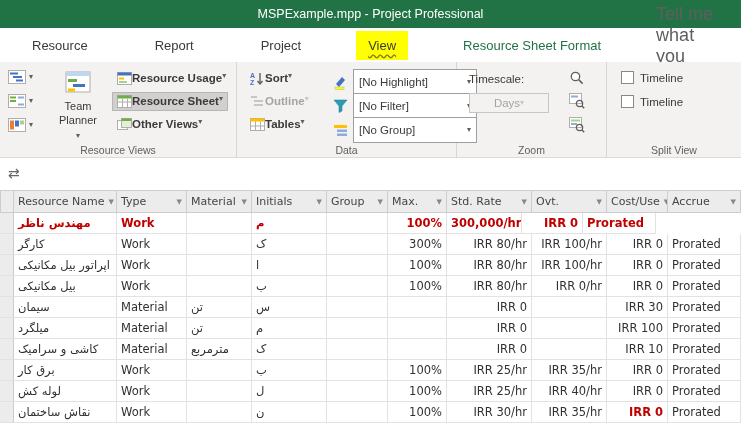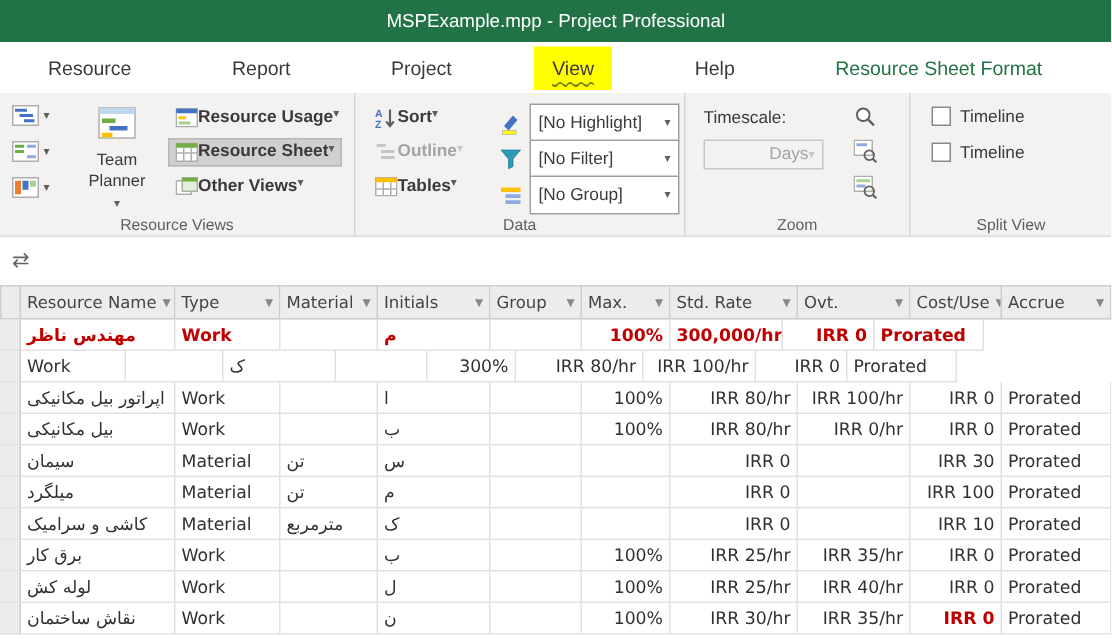--- a/index.html
+++ b/index.html
@@ -24,22 +24,22 @@
   .ribbon { position:relative; height:96px; background:#f3f2f1; border-bottom:1px solid #dcdad8; font-size:11.5px; color:#3b3a39; }
   .rgroup { position:absolute; top:0; height:96px; border-right:1px solid #d8d6d4; }
   .rgroup-label { position:absolute; bottom:2px; left:0; width:100%; text-align:center; font-size:10.5px; color:#605e5c; }
   .rbtn { position:absolute; display:flex; align-items:flex-start; padding:2px 4px; white-space:nowrap; border:1px solid transparent;font-weight:bold; }
   .rbtn.sel { background:#d2d0ce; border-color:#b8b6b4; }
   .rbtn.dis { color:#a6a4a2; }
   .chev { font-size:8px; color:#605e5c; line-height:1; }
   .bigbtn { position:absolute; width:56px; text-align:center; }
   .bigbtn .cap { font-size:11px; line-height:1.25; margin-top:3px; }
   .combo { position:absolute; display:flex; align-items:center; gap:5px; }
-  .combo .box { width:100px; height:20px; background:#fff; border:1px solid #a19f9d; display:flex; align-items:center; justify-content:space-between; padding:12px 5px; font-size:11.5px; }
-  .days-box { position:absolute; width:80px; height:20px; display:flex; align-items:center; justify-content:flex-end; padding:0 5px; font-size:11.5px; border:1px solid #c8c6c4; background:#f3f2f1; color:#a6a4a2; }
+  .combo .box { width:124px; height:20px; background:#fff; border:1px solid #a19f9d; display:flex; align-items:center; justify-content:space-between; padding:12px 5px; font-size:11.5px; }
+  .days-box { position:absolute; width:80px; height:20px; display:flex; align-items:center; justify-content:center; padding:0 5px; font-size:11.5px; border:1px solid #c8c6c4; background:#f3f2f1; color:#a6a4a2; }
   .cbrow { position:absolute; display:flex; align-items:center; gap:6px; font-size:11.5px; }
   .cb { width:13px; height:13px; background:#fff; border:1px solid #8a8886; }
   .minibtn { position:absolute; display:flex; align-items:center; gap:3px; padding:2px 3px; }
   .ministack { position:absolute; left:5px; top:6px; display:flex; flex-direction:column; gap:6px; }
   
   .strip { position:relative; height:32px; background:#fff; }
   .swapico { position:absolute; left:8px; top:7px; color:#666; font-size:14px; }
   
   .grid { position:absolute; top:190px; left:0; width:741px; font-family:"DejaVu Sans","Liberation Sans",sans-serif; }
   .thead { display:flex; height:23px; }
@@ -62,21 +62,20 @@
 
   <div class="titlebar">
     <span>MSPExample.mpp  -  Project Professional</span>
   </div>
 
   <div class="menubar">
     <div class="menu-item"><span>Resource</span></div>
     <div class="menu-item"><span>Report</span></div>
     <div class="menu-item"><span>Project</span></div>
     <div class="menu-item hl"><span>View</span></div>
-    <div class="menu-item"><span>Help</span></div>
     <div class="menu-item ctx"><span>Resource Sheet Format</span></div>
     <div class="tellme">
       <span class="ic">
         <svg width="15" height="15" viewBox="0 0 15 15">
             <circle cx="6" cy="6" r="4.2" fill="none" stroke="#605e5c" stroke-width="1.4"></circle>
             <line x1="9.4" y1="9.4" x2="13.2" y2="13.2" stroke="#605e5c" stroke-width="1.6"></line>
           </svg>
       </span>
       <span>Tell me what you want to do</span>
     </div>
@@ -321,20 +320,21 @@
           <div class="td c3 red"></div>
           <div class="td c4 red">م</div>
           <div class="td c5 red"></div>
           <div class="td c6 num red">100%</div>
           <div class="td c8 num red">300,000/hr</div>
           <div class="td c9 num red">IRR 0</div>
           <div class="td c10 red">Prorated</div>
         </div>
         <div class="tr">
           <div class="td c0 rowhead"></div>
+          <div class="td c1">کارگر</div>
           <div class="td c2">Work</div>
           <div class="td c3"></div>
           <div class="td c4">ک</div>
           <div class="td c5"></div>
           <div class="td c6 num">300%</div>
           <div class="td c7 num">IRR 80/hr</div>
           <div class="td c8 num">IRR 100/hr</div>
           <div class="td c9 num">IRR 0</div>
           <div class="td c10">Prorated</div>
         </div>

